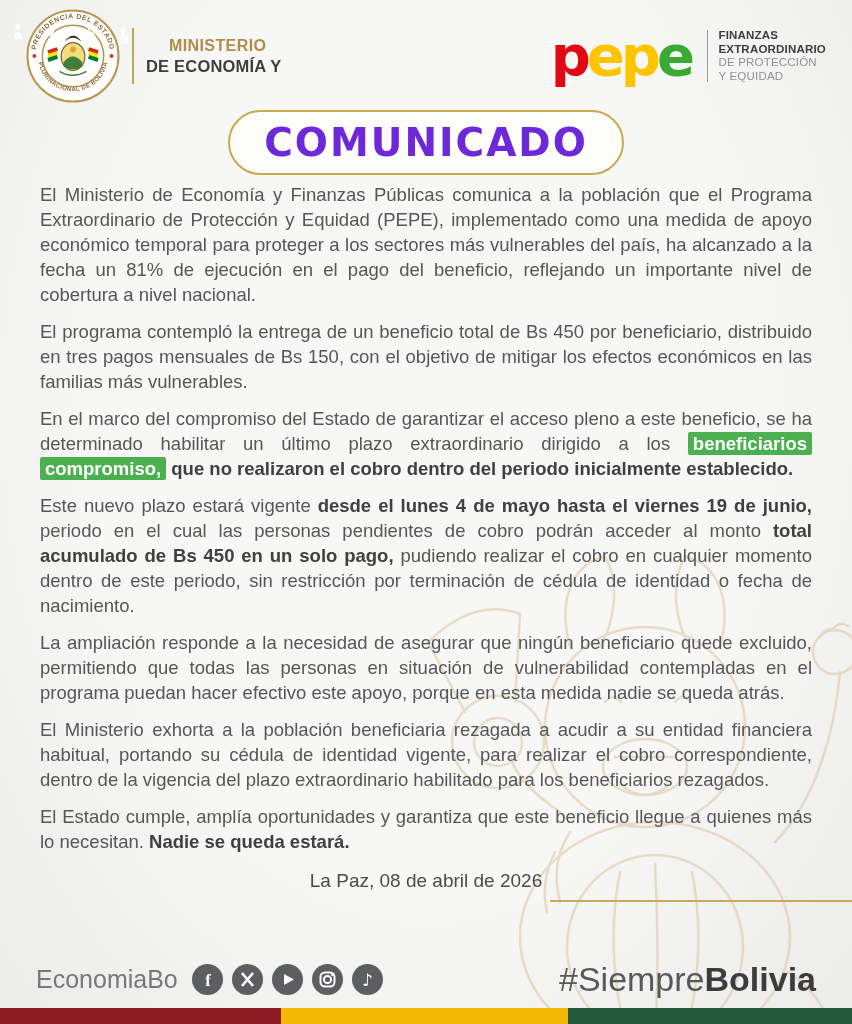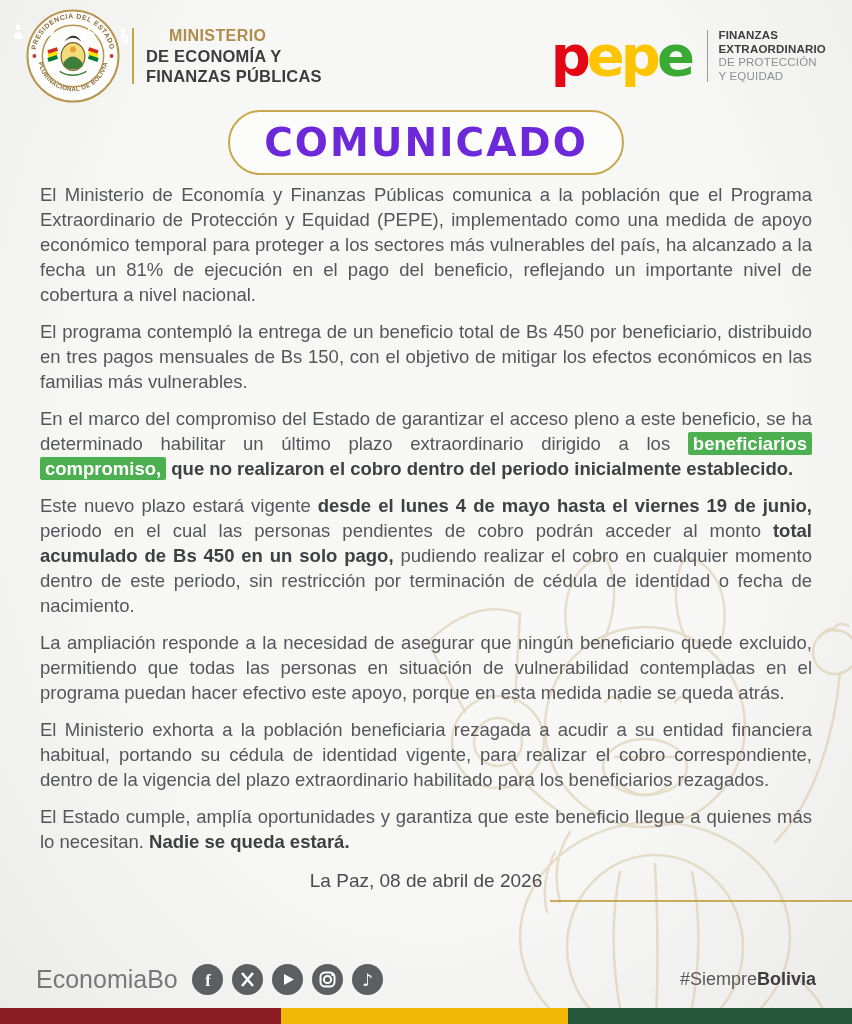--- a/index.html
+++ b/index.html
@@ -37,21 +37,21 @@
   .dateline{margin-top:16px;text-align:center;font-size:19px;color:#4a4b4e;}
   .date-rule{margin-top:8px;margin-left:auto;margin-right:-40px;width:302px;height:2px;background:#c9ab5e;}
   
   .watermark{position:absolute;left:420px;top:552px;width:432px;height:470px;z-index:0;pointer-events:none;}
   
   .footer{position:absolute;left:0;right:0;bottom:16px;height:58px;display:flex;align-items:center;justify-content:space-between;padding:0 36px;z-index:2;}
   .footer-left{display:flex;align-items:center;gap:14px;justify-content:center;}
   .handle{font-size:25px;color:#77787a;}
   .social{display:flex;gap:9px;}
   .social-circle{width:31px;height:31px;border-radius:50%;background:#5c5e62;display:flex;align-items:center;justify-content:center;}
-  .hashtag{font-size:18px;color:#58585a;}
+  .hashtag{font-size:34px;color:#58585a;}
   .hashtag b{color:#3c3c3e;font-weight:700;}
   
   .bar{position:absolute;left:0;right:0;bottom:0;height:16px;display:flex;z-index:3;}
   .bar .r{width:281px;background:#8c1c24;}
   .bar .y{width:287px;background:#f2b705;}
   .bar .g{flex:1;background:#24573c;}
 </style>
 </head>
 <body>
 
@@ -86,21 +86,20 @@
           <ellipse cx="47.5" cy="48" rx="12" ry="14" fill="#f3dd7a" stroke="#7c5c2e" stroke-width="1.2"></ellipse>
           <path d="M38,54 q9,-12 19,0 l0,4 q-9,6 -19,0 z" fill="#3e7d3a"></path>
           <circle cx="47.5" cy="41" r="3" fill="#e8a13a"></circle>
           <path d="M34,63 q13,8 27,0" fill="none" stroke="#3e7d3a" stroke-width="1.5"></path>
         </g>
       </svg>
       <div class="gold-divider"></div>
       <div class="ministry">
         <div class="m1">MINISTERIO</div>
         <div class="m2">DE ECONOMÍA Y</div>
-        <div class="m3">FINANZAS PÚBLICAS</div>
       </div>
     </div>
 
     <div class="brand-right">
       <div class="pepe-letters">
         <span class="pepe-letter pepe-red">p</span>
         <svg class="pepe-fig" style="left:12px;top:16px;" width="12" height="16" viewBox="0 0 12 16">
           <circle cx="6" cy="3" r="2.6" fill="#fff"></circle>
             <path d="M2,15 q0,-7 4,-7 q4,0 4,7 z" fill="#fff"></path>
         </svg>

